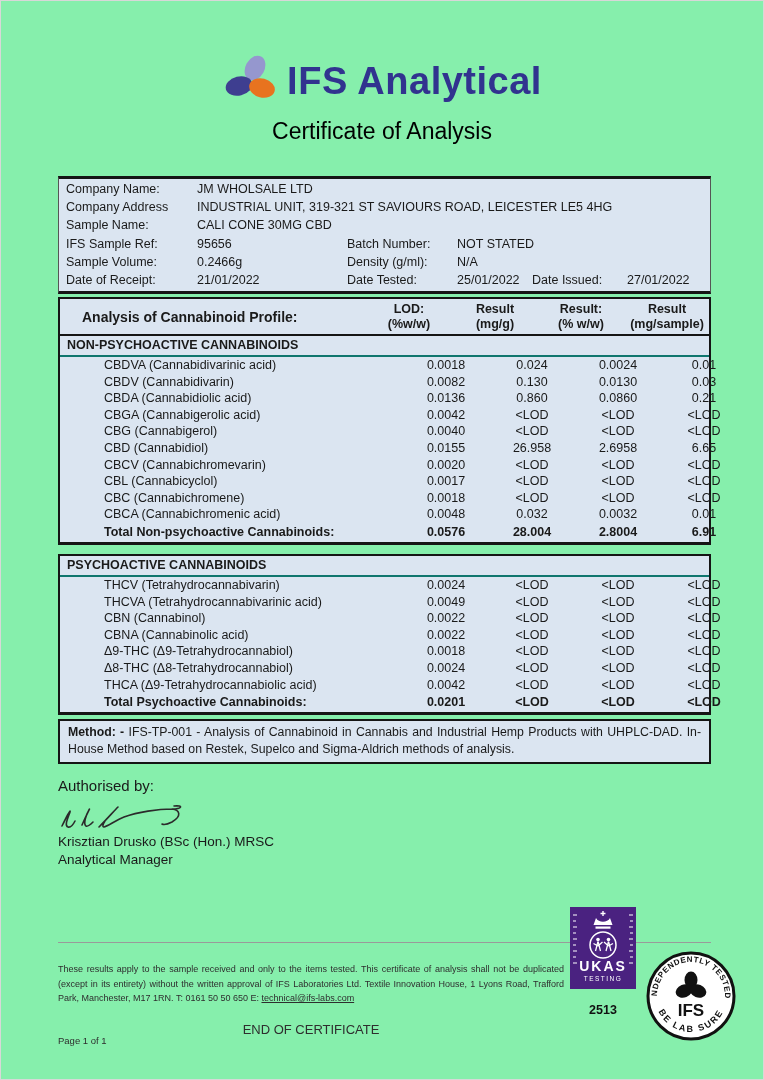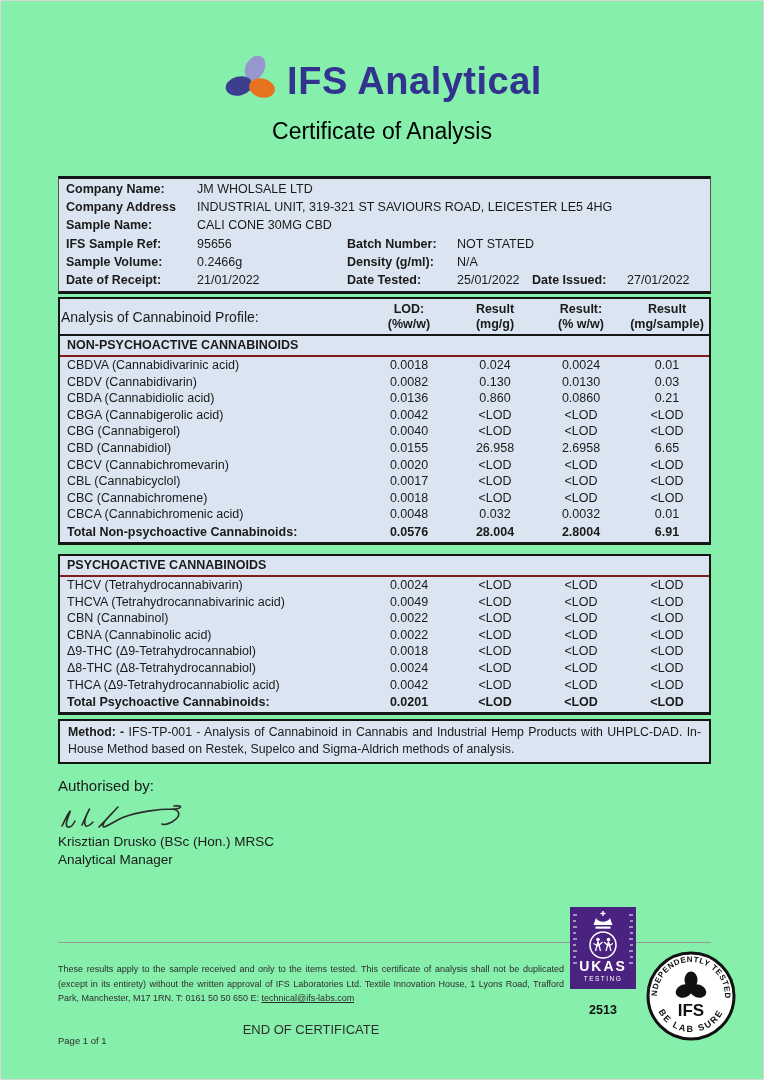--- a/index.html
+++ b/index.html
@@ -7,36 +7,36 @@
         font-family:"Liberation Sans",sans-serif;color:#1a1a1a;overflow:hidden;border:1px solid #d8d8d8;box-sizing:border-box;}
   
   .header{position:absolute;top:48px;left:0;width:100%;text-align:center;}
   .brand-row{display:flex;align-items:center;justify-content:center;gap:7px;height:64px;}
   .brand-name{font-size:38px;font-weight:700;color:#31338f;letter-spacing:0.5px;}
   .cert-title{font-size:23px;margin-top:5px;color:#000;}
   
   .info-table{position:absolute;top:175px;left:57px;width:653px;box-sizing:border-box;background:#dbe5f1;
               border:1px solid #555;border-top:3px solid #151515;border-bottom:3px solid #151515;padding:1px 0 2px;}
   .info-row{display:flex;height:18.2px;line-height:18.2px;font-size:12.5px;padding-left:7px;white-space:nowrap;}
-  .ilabel{font-weight:700;width:131px;flex:none;}
+  .ilabel{font-weight:400;width:131px;flex:none;}
   .ilabel.w2{width:110px;}
   .ilabel.w3{width:95px;}
   .ival{flex:none;}
   .ival.w1{width:150px;}
   .ival.w2d{width:75px;}
   
   .atable{position:absolute;left:57px;width:653px;box-sizing:border-box;background:#dbe5f1;
           border:2px solid #151515;border-bottom:3px solid #151515;font-size:12.5px;}
   #table-np{top:296px;}
   #table-p{top:553px;}
   .ahead{display:flex;border-bottom:2px solid #151515;padding:3px 0 2px;}
-  .atitle{width:306px;flex:none;font-weight:400;font-size:14px;padding-left:1px;display:flex;align-items:center;box-sizing:border-box;}
+  .atitle{width:306px;flex:none;font-weight:700;font-size:14px;padding-left:22px;display:flex;align-items:center;box-sizing:border-box;}
   .colh{width:86px;flex:none;text-align:center;font-weight:700;line-height:15px;}
-  .sect{font-weight:700;height:19px;line-height:19px;padding-left:7px;border-bottom:2px solid #7f1d1d;}
-  .drow{display:flex;height:16.6px;line-height:16.6px;}
+  .sect{font-weight:700;height:19px;line-height:19px;padding-left:7px;border-bottom:2px solid #0f766e;}
+  .drow{display:flex;height:16.6px;line-height:16.6px;padding-left:37px;}
   .cname{width:306px;flex:none;padding-left:7px;box-sizing:border-box;white-space:nowrap;}
   .cval{width:86px;flex:none;text-align:center;}
   .total{height:19px;line-height:19px;}
   .total .cname,.total .cval{font-weight:700;}
   
   .method-box{position:absolute;top:718px;left:57px;width:653px;box-sizing:border-box;background:#dbe5f1;
               border:2px solid #151515;padding:3px 8px;font-size:12.3px;line-height:1.42;text-align:justify;}
   .method-label{font-weight:700;}
   
   .auth-heading{position:absolute;top:776px;left:57px;font-size:15px;}

